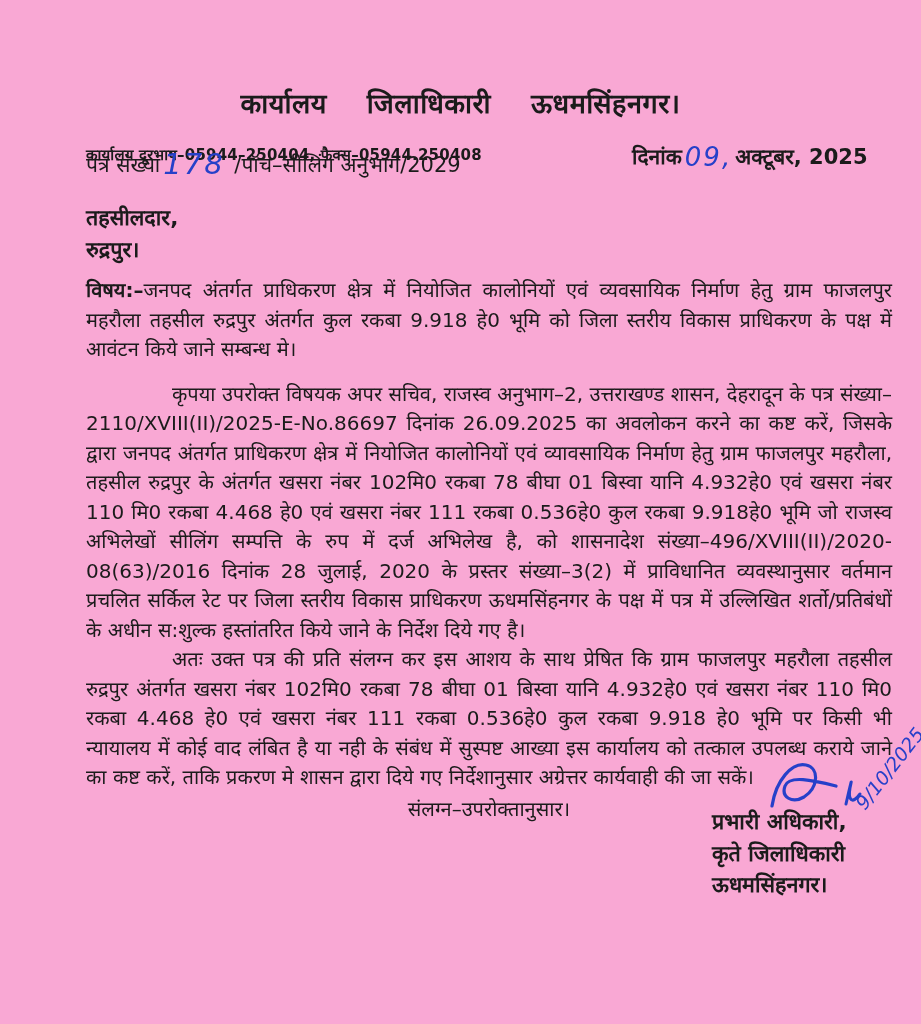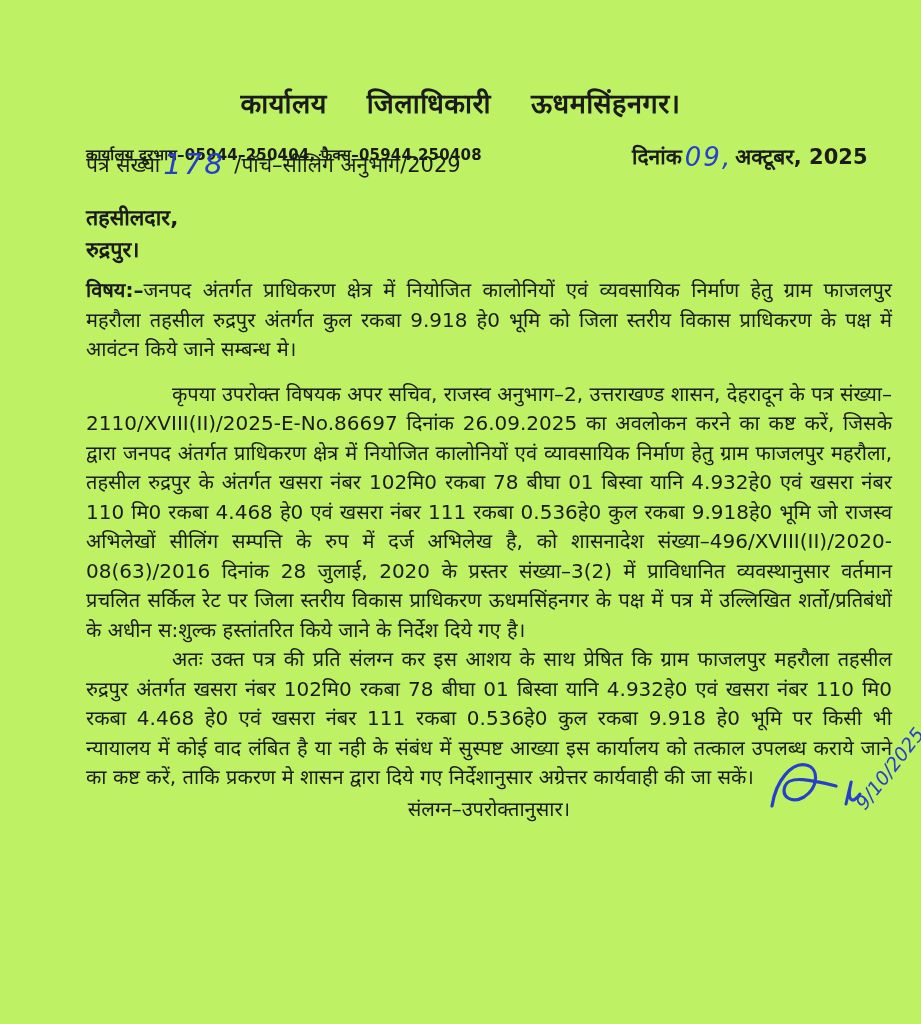--- a/index.html
+++ b/index.html
@@ -1,21 +1,21 @@
 <!DOCTYPE html>
 <html lang="hi"><head>
 <meta charset="utf-8">
 <style>
   html, body { margin: 0; padding: 0; background: #ffffff; }
   .page {
     position: relative;
     width: 921px;
     height: 1024px;
     margin: 0 auto;
-    background: #bef264;
+    background: #f9a8d4;
     color: #1b1b1b;
     font-family: "DejaVu Sans", sans-serif;
     overflow: hidden;
   }
   
   .title {
     position: absolute;
     top: 84px; left: 0;
     width: 100%;
     text-align: center;
@@ -128,14 +128,19 @@
 
     <p class="enclosure">संलग्न–उपरोक्तानुसार।</p>
   </div>
 
   <svg class="signature-svg" width="160" height="105" viewBox="0 0 160 105" xmlns="http://www.w3.org/2000/svg">
     <path d="M12,76 C16,50 32,32 46,35 C60,38 58,58 44,67 C32,74 21,67 25,56 C29,45 52,50 76,56" fill="none" stroke="#2640c9" stroke-width="3.2" stroke-linecap="round"></path>
     <path d="M86,74 C90,56 93,44 90,58 C88,70 92,75 100,64" fill="none" stroke="#2640c9" stroke-width="3" stroke-linecap="round"></path>
     <text x="88" y="66" font-size="19" font-style="italic" fill="#2640c9" transform="rotate(-52 112 56)">9/10/2025</text>
   </svg>
 
+  <div class="sign-block">
+    <div>प्रभारी अधिकारी,</div>
+    <div>कृते जिलाधिकारी</div>
+    <div>ऊधमसिंहनगर।</div>
+  </div>
 
 </div>
 
 </body></html>

